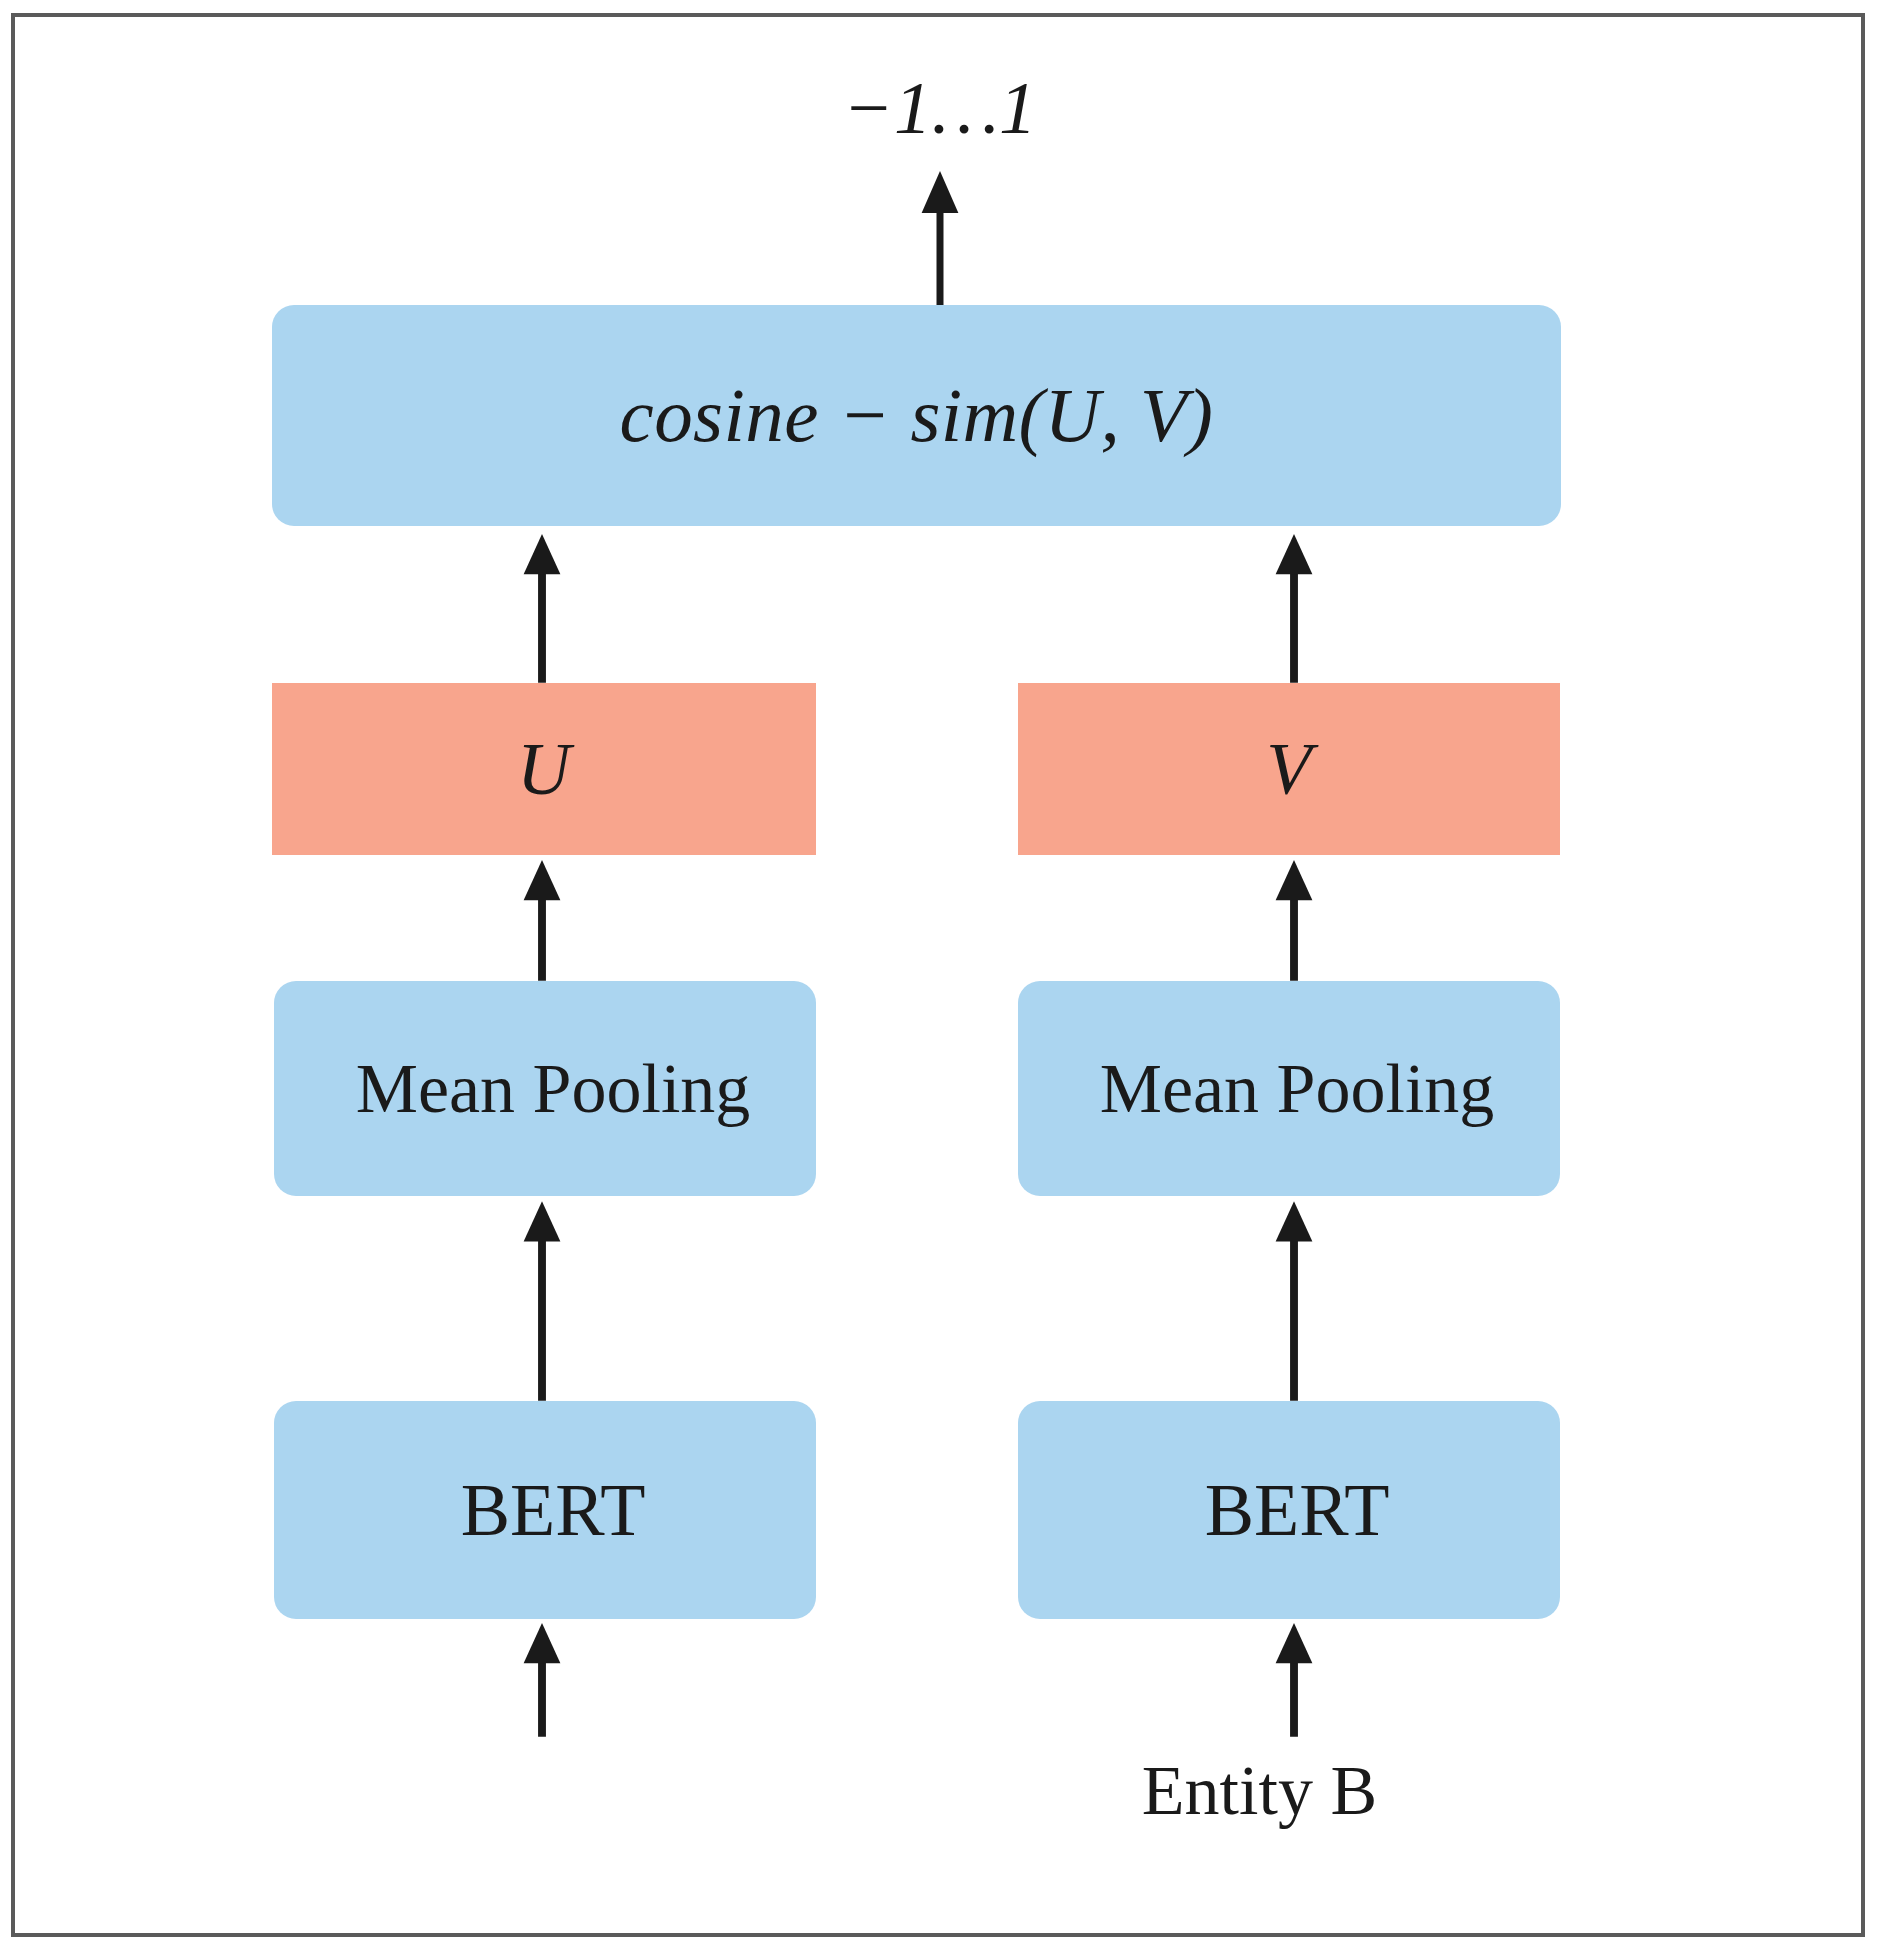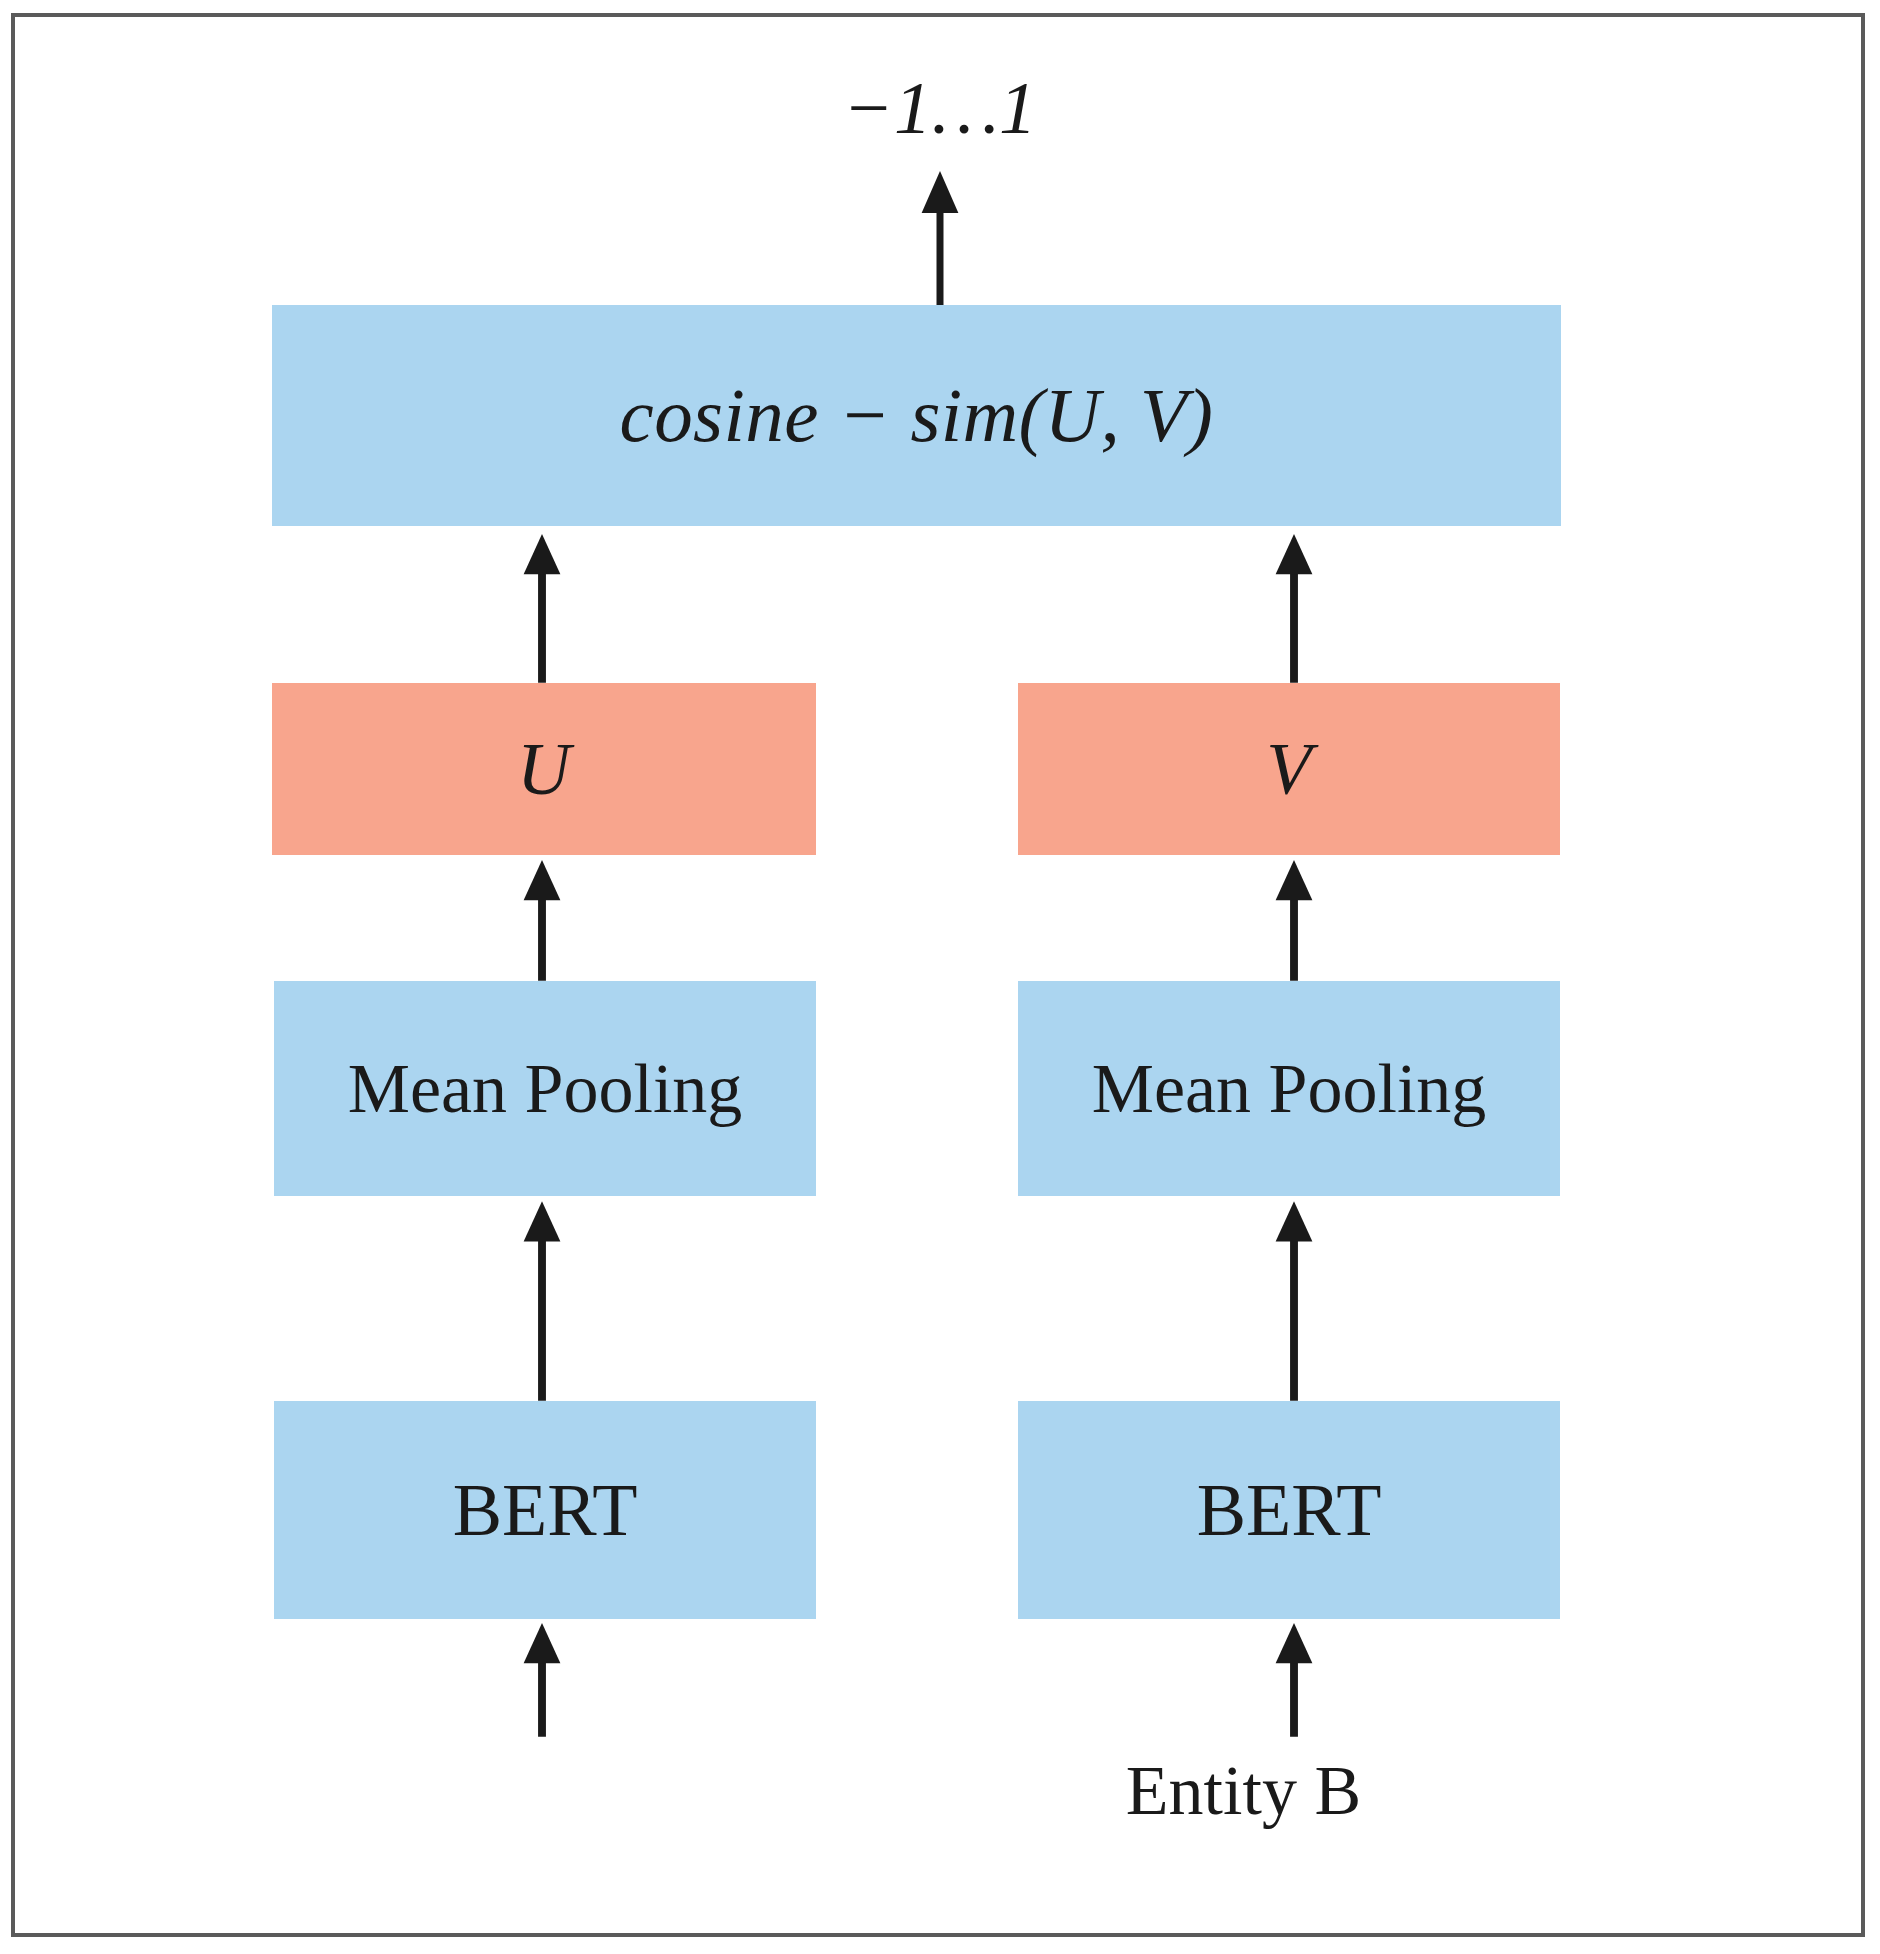--- a/index.html
+++ b/index.html
@@ -33,27 +33,28 @@
   .node {
     position: absolute;
     box-sizing: border-box;
     display: flex;
     align-items: center;
     justify-content: center;
     text-align: center;
     line-height: 1;
     color: #1a1a1a;
   }
-  .node.blue  { background: #abd5f0; }
+  .node.blue  { background: #abd5f0; border-radius: 22px; }
   .node.orange{ background: #f8a58d; }
 
   .label-plain {
     font-family: "Liberation Serif", "DejaVu Serif", serif;
     font-weight: 400;
     font-style: normal;
+    margin-left: 16px;
   }
   .label-math {
     font-family: "Liberation Serif", "DejaVu Serif", serif;
     font-style: italic;
     font-weight: 400;
     letter-spacing: 0.4px;
   }
 
   
   .freetext {

